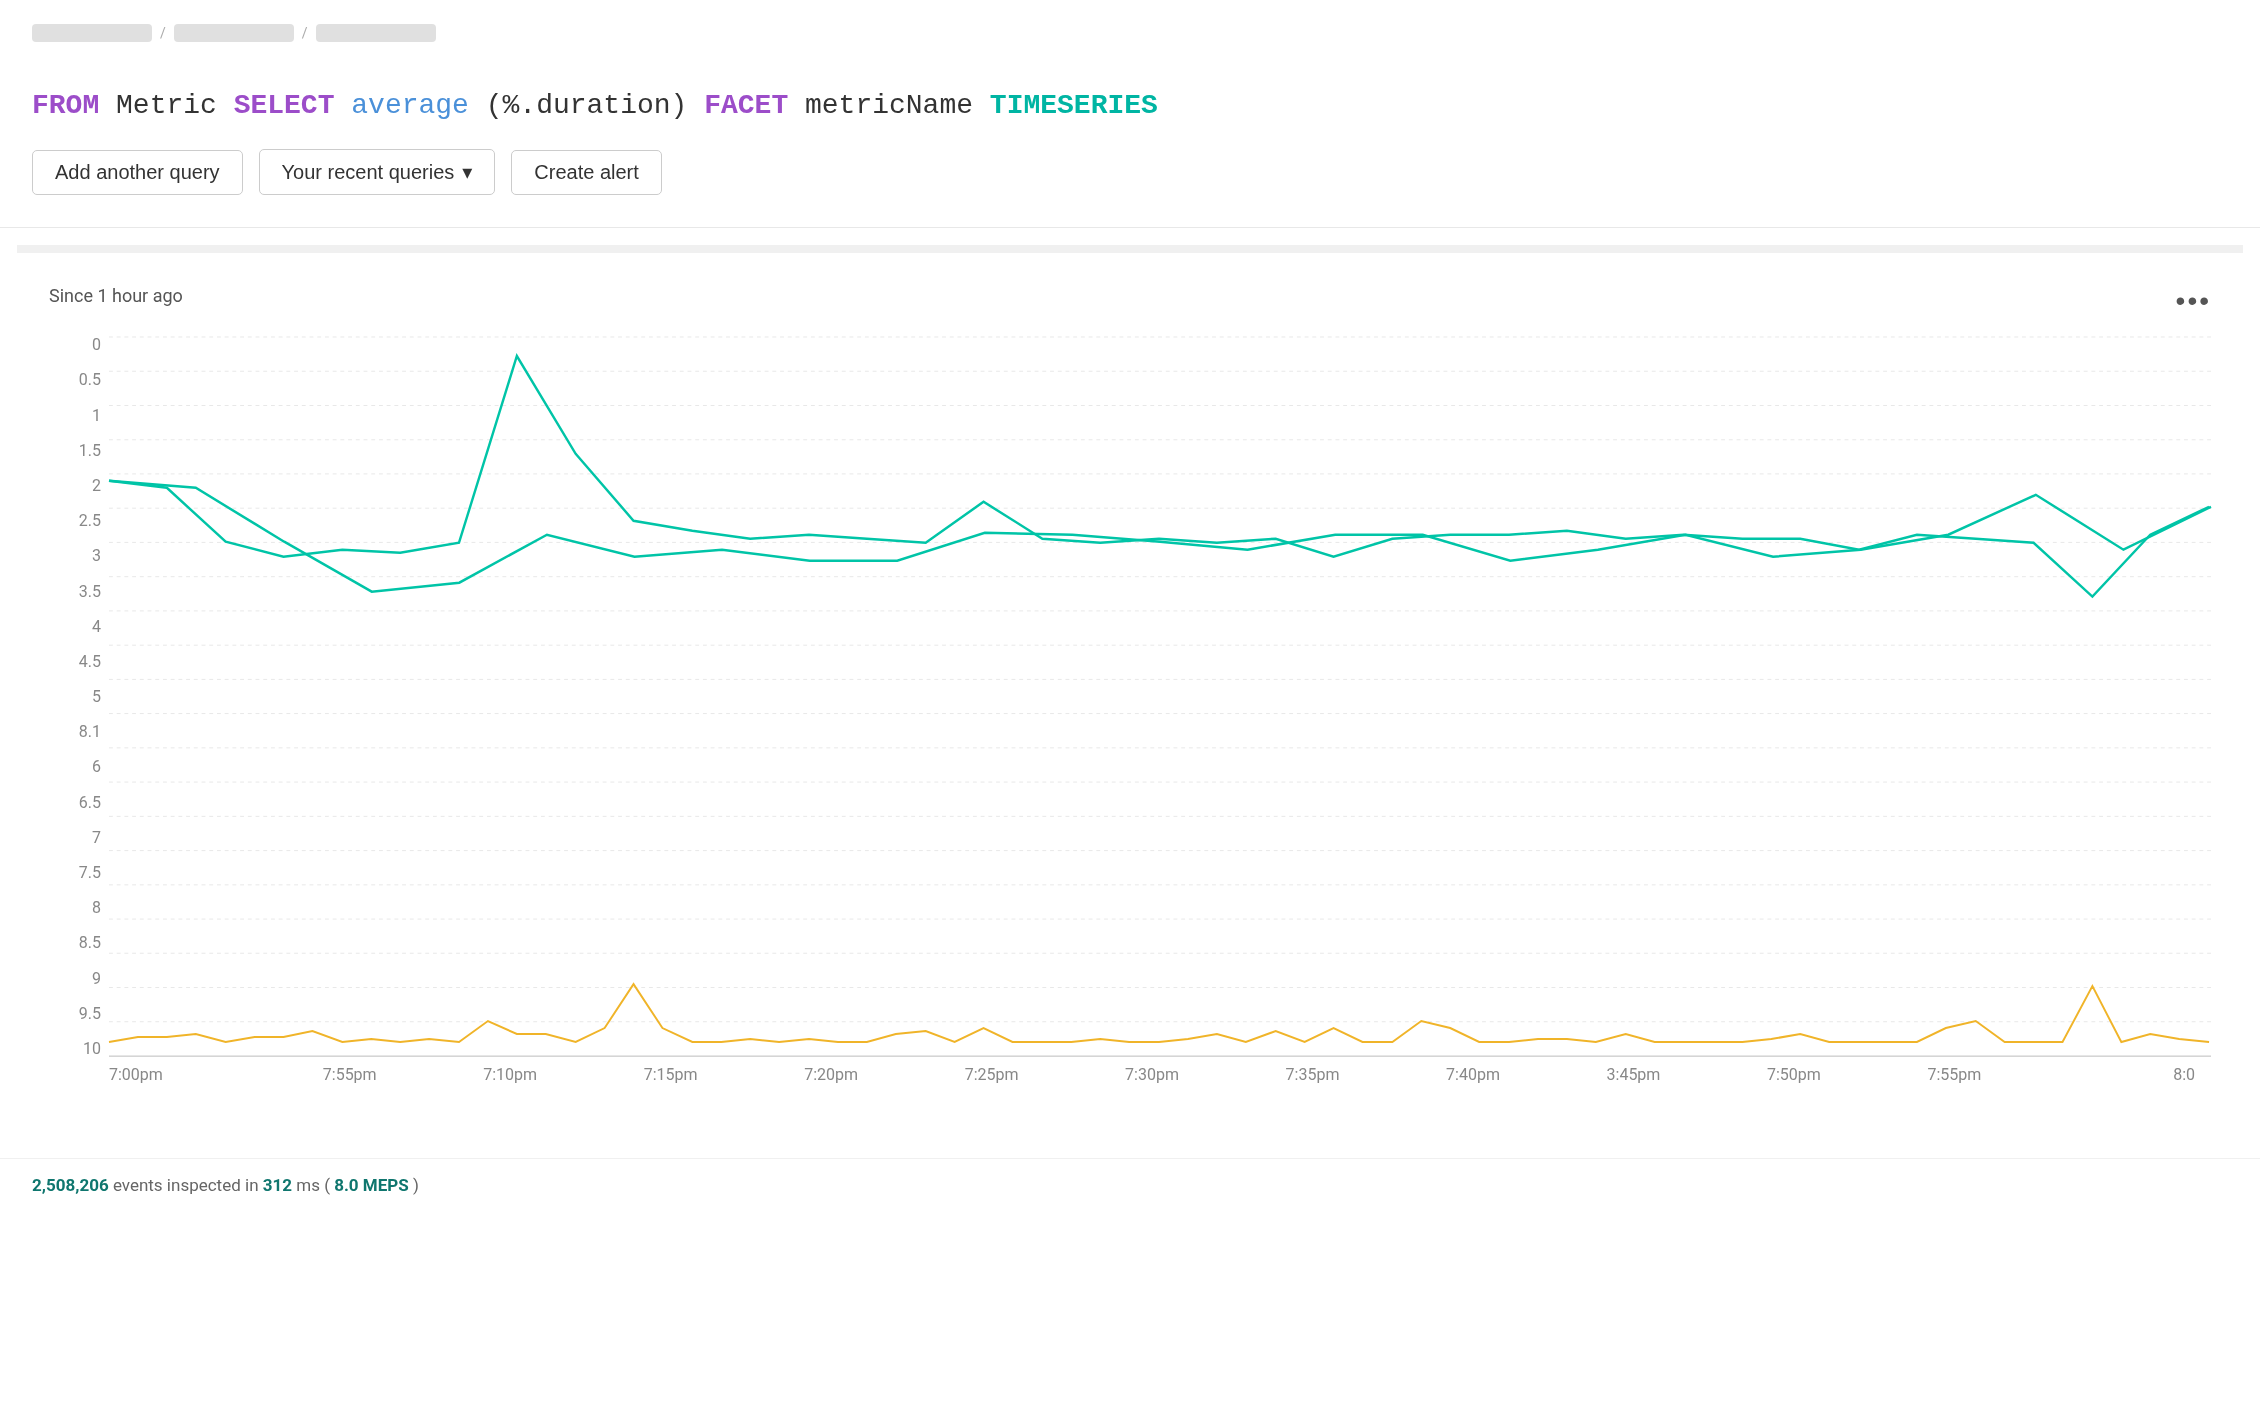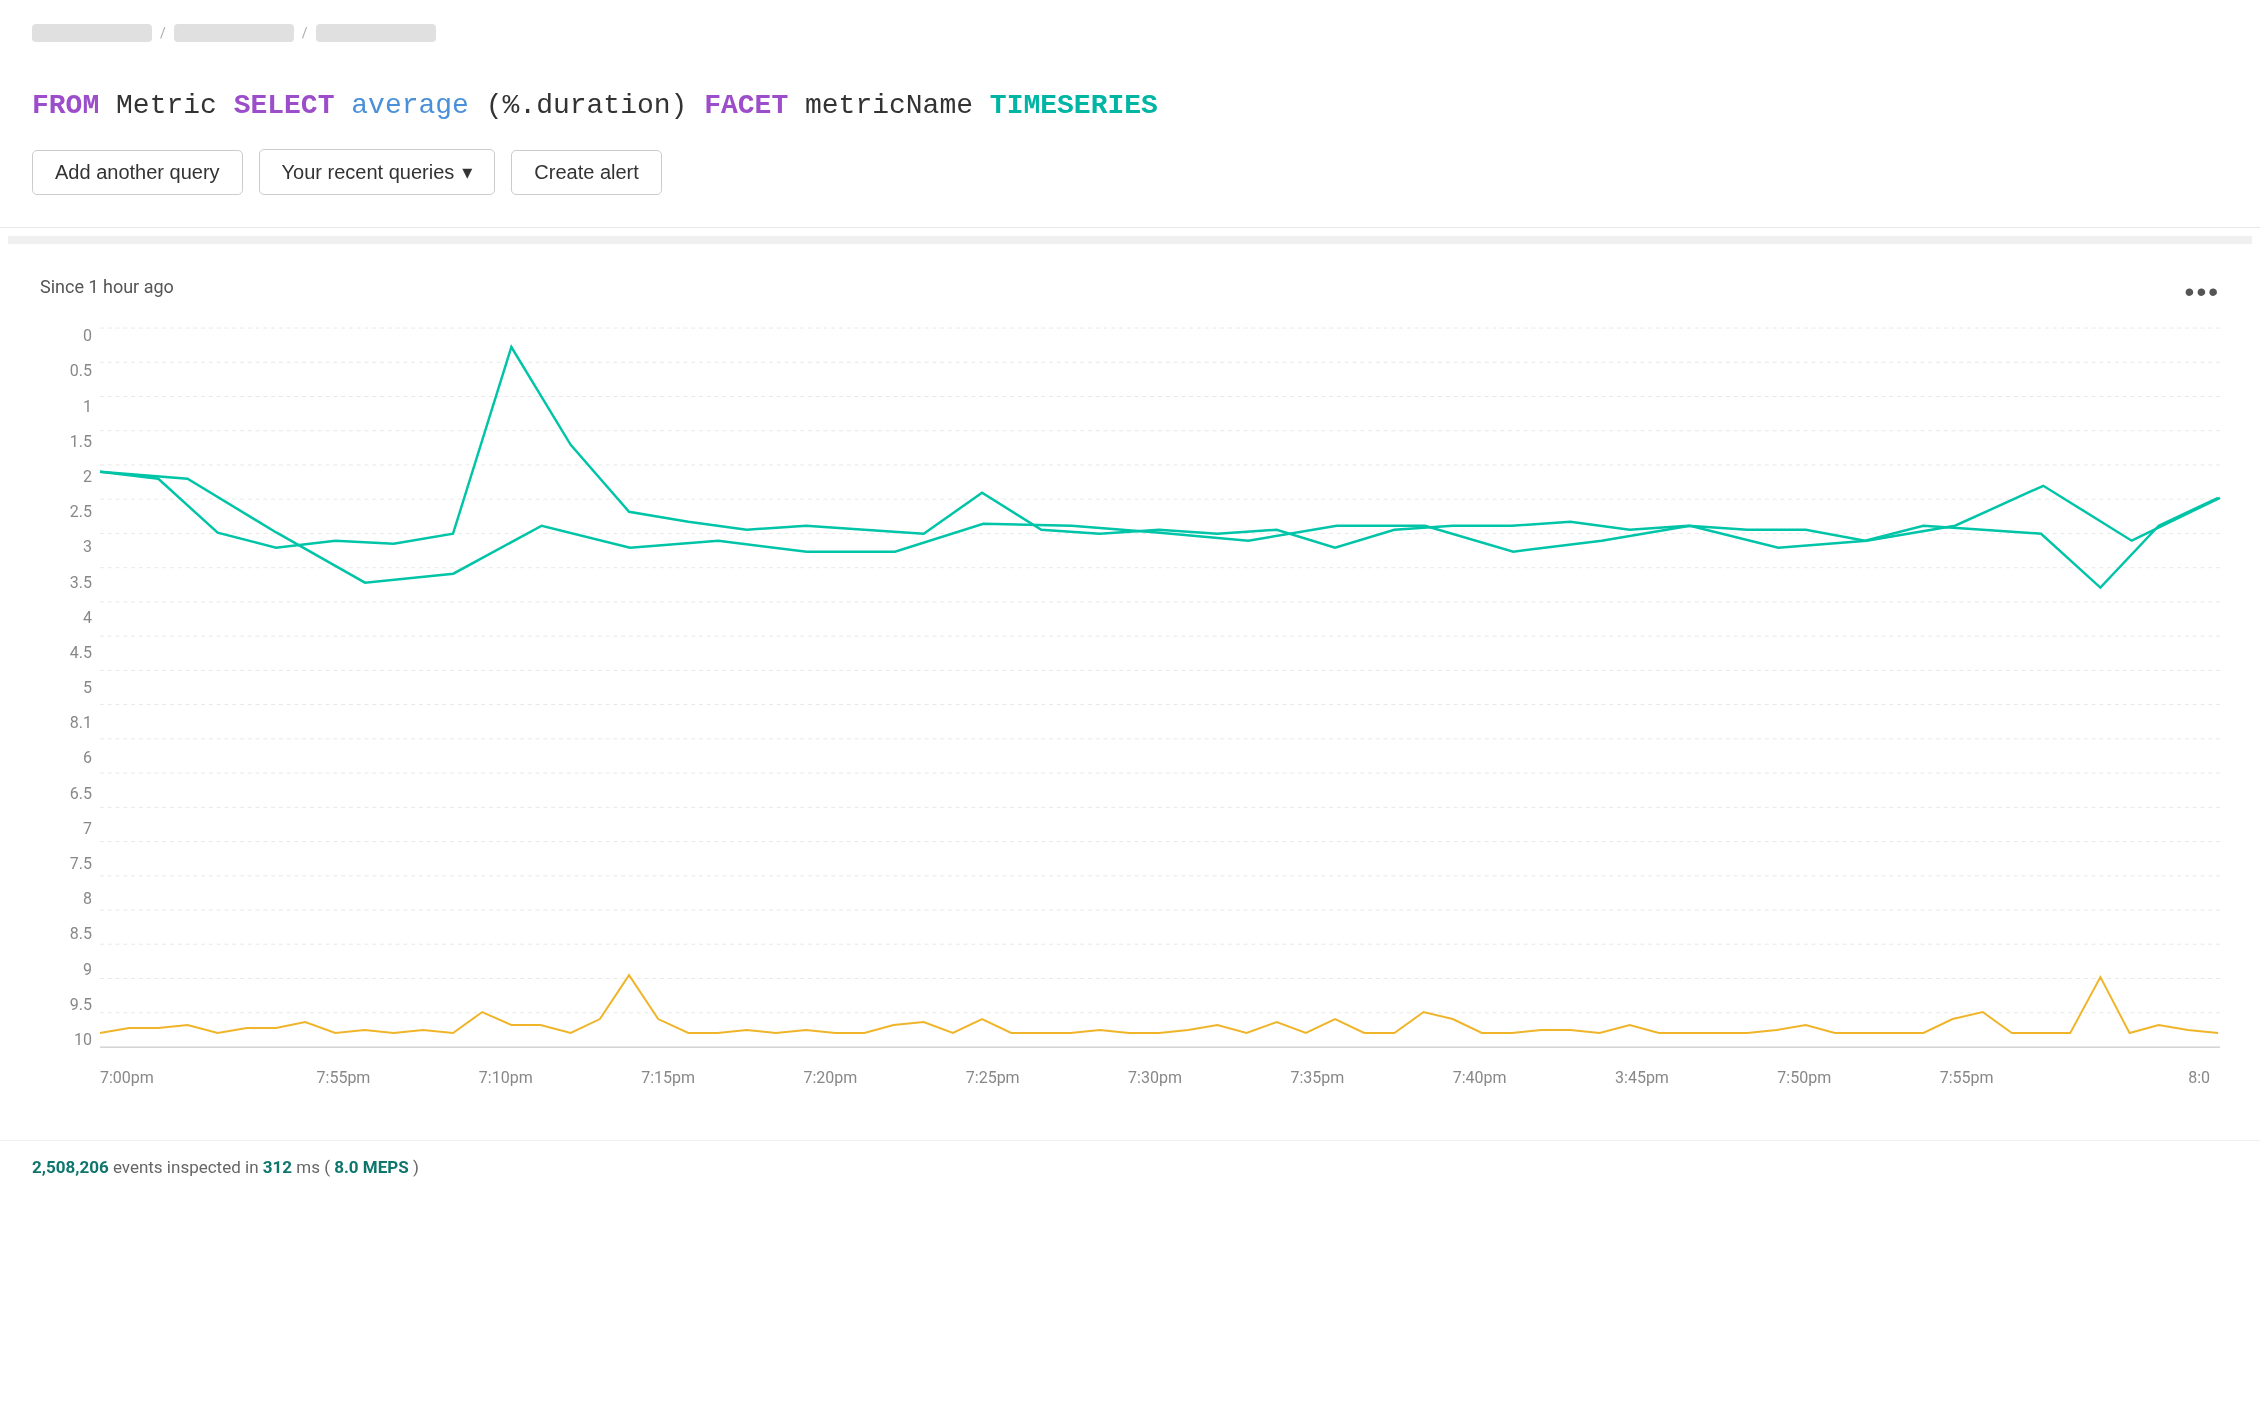--- a/index.html
+++ b/index.html
@@ -60,21 +60,21 @@
       background: #fff;
       font-size: 20px;
       cursor: pointer;
       color: #333;
       display: flex;
       align-items: center;
       gap: 8px;
     }
 
     .chart-section {
-      margin: 8px;
+      margin: 17px;
       padding: 32px 32px 24px 32px;
       border-top: 8px solid #f0f0f0;
       position: relative;
       background: #fff;
     }
 
     .chart-header {
       display: flex;
       justify-content: space-between;
       align-items: flex-start;
@@ -125,26 +125,26 @@
       left: 60px;
       right: 0;
       top: 0;
       bottom: 60px;
       border-bottom: 1px solid #ddd;
     }
 
     .x-axis {
       position: absolute;
       left: 60px;
-      right: 10px;
+      right: 16px;
       bottom: 0;
       height: 60px;
       display: flex;
       align-items: flex-start;
-      padding-top: 20px;
+      padding-top: 8px;
     }
 
     .x-tick {
       font-size: 16px;
       color: #888;
       flex: 1;
       text-align: center;
     }
     .x-tick:first-child { text-align: left; }
     .x-tick:last-child { text-align: right; }

